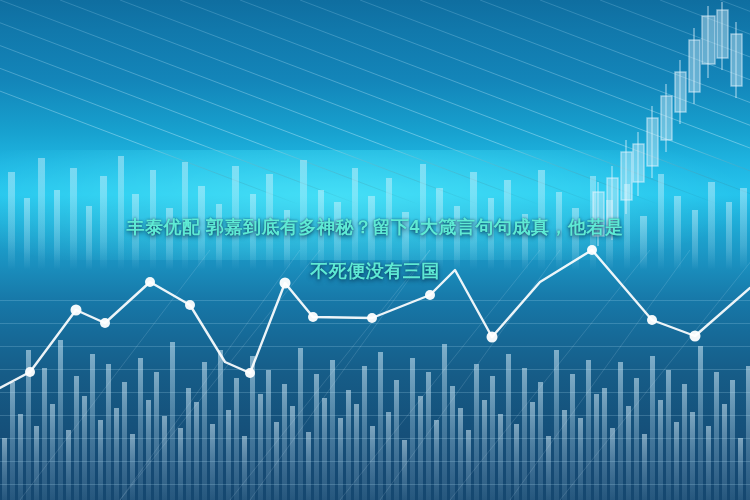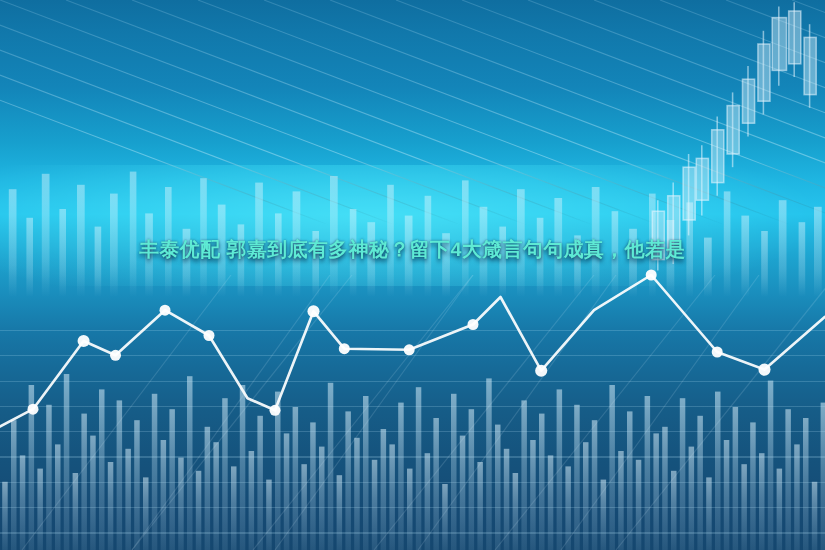--- a/index.html
+++ b/index.html
@@ -401,15 +401,16 @@
         <circle cx="492" cy="337" r="5.5"></circle>
         <circle cx="592" cy="250" r="5"></circle>
         <circle cx="652" cy="320" r="5"></circle>
         <circle cx="695" cy="336" r="5.5"></circle>
       </g>
     </svg>
   </div>
 
   <div class="headline">
     <span class="ln">丰泰优配 郭嘉到底有多神秘？留下4大箴言句句成真，他若是</span>
+    <span class="ln">不死便没有三国</span>
   </div>
 
 </div>
 
 </body></html>

